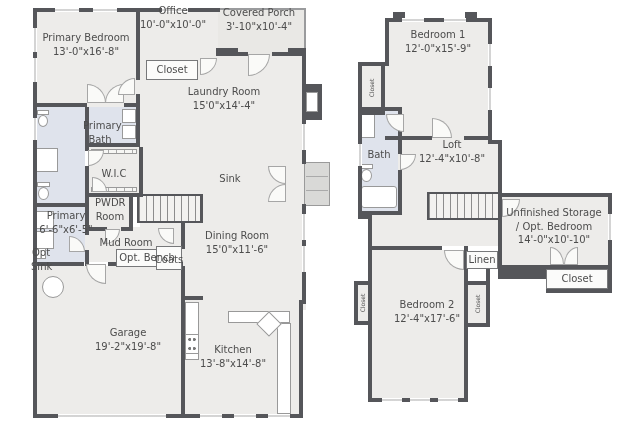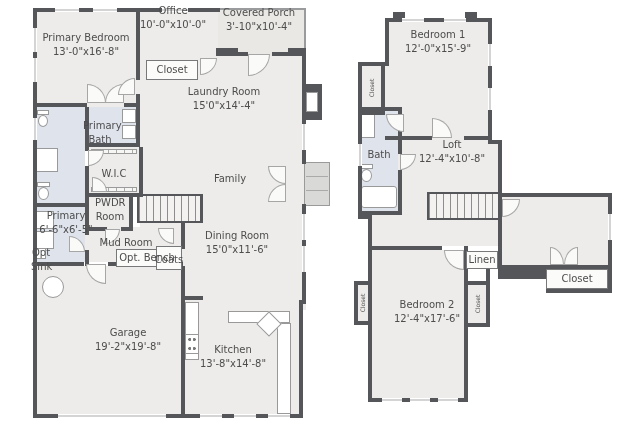--- a/index.html
+++ b/index.html
@@ -173,21 +173,21 @@
         <span>Laundry Room</span>
         <span>15'0"x14'-4"</span>
       </div>
     <div class="s lbl wrap" style="left:100px;top:132px;width:34px">
         <span>Primary Bath</span>
       </div>
     <div class="s lbl" style="left:114px;top:174px">
         <span>W.I.C</span>
       </div>
     <div class="s lbl" style="left:230px;top:179px">
-        <span>Family</span>
+        <span>Sink</span>
       </div>
     <div class="s lbl wrap" style="left:110px;top:209px;width:30px">
         <span>PWDR Room</span>
       </div>
     <div class="s lbl" style="left:66px;top:222px">
         <span>Primary</span>
         <span>6'-6"x6'-5"</span>
       </div>
     <div class="s lbl wrap" style="left:41px;top:259px;width:20px">
         <span>Opt Sink</span>
@@ -296,20 +296,25 @@
         <span>12'-0"x15'-9"</span>
       </div>
     <div class="s vlbl" style="left:371px;top:88px"><span>Closet</span></div>
     <div class="s lbl" style="left:379px;top:155px">
         <span>Bath</span>
       </div>
     <div class="s lbl" style="left:452px;top:151px">
         <span>Loft</span>
         <span>12'-4"x10'-8"</span>
       </div>
+    <div class="s lbl" style="left:554px;top:226px">
+        <span>Unfinished Storage</span>
+        <span>/ Opt. Bedroom</span>
+        <span>14'-0"x10'-10"</span>
+      </div>
     <div class="s lbl" style="left:577px;top:279px">
         <span>Closet</span>
       </div>
     <div class="s lbl" style="left:482px;top:260px">
         <span>Linen</span>
       </div>
     <div class="s lbl" style="left:427px;top:311px">
         <span>Bedroom 2</span>
         <span>12'-4"x17'-6"</span>
       </div>

